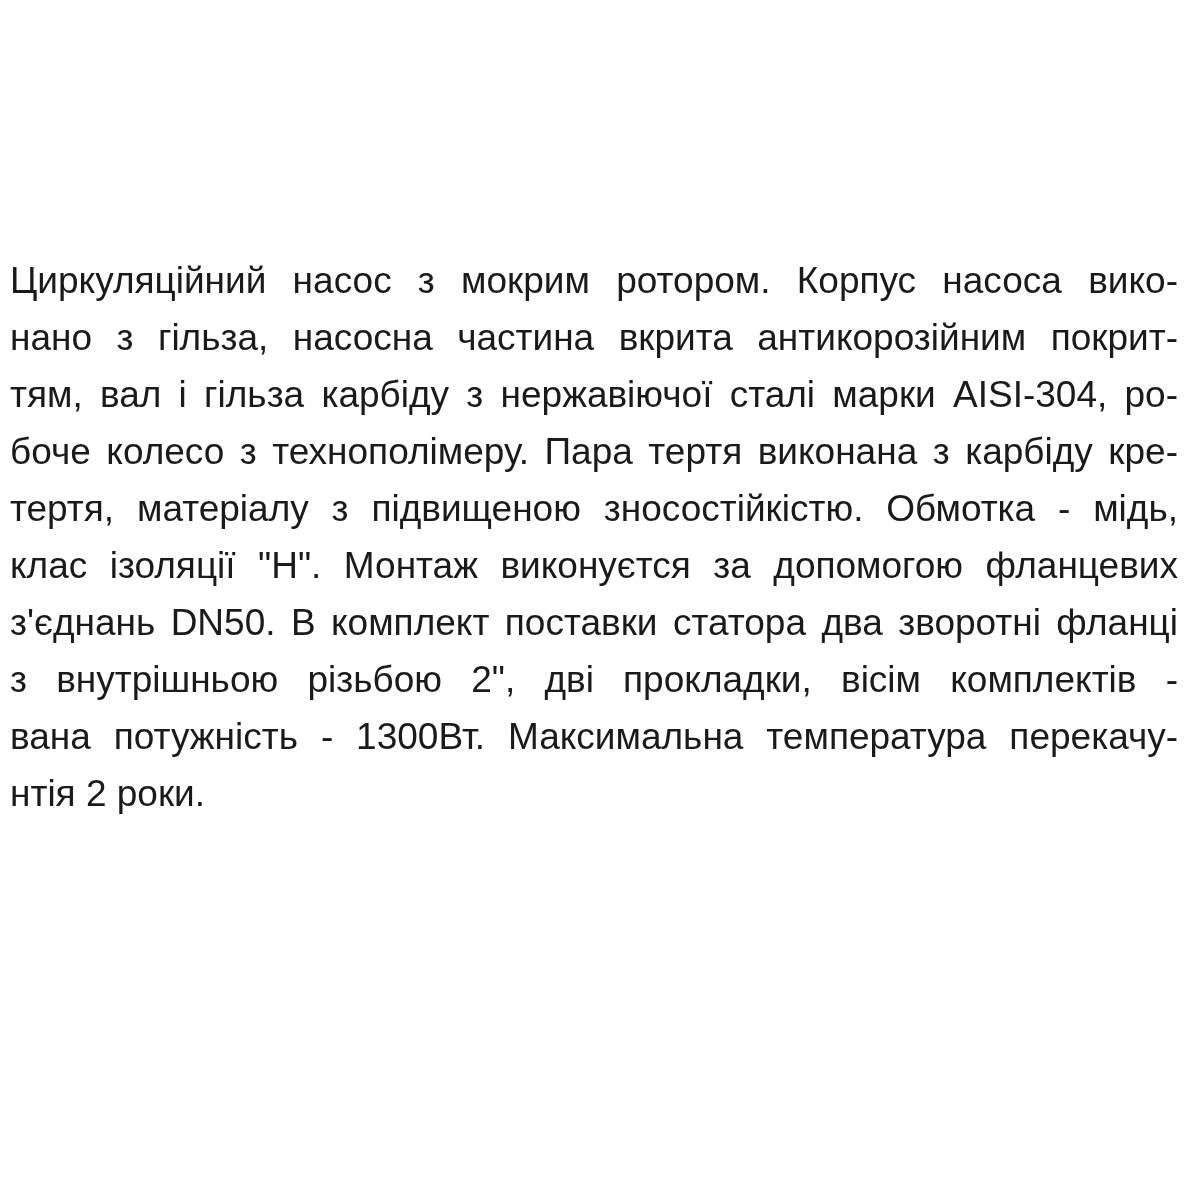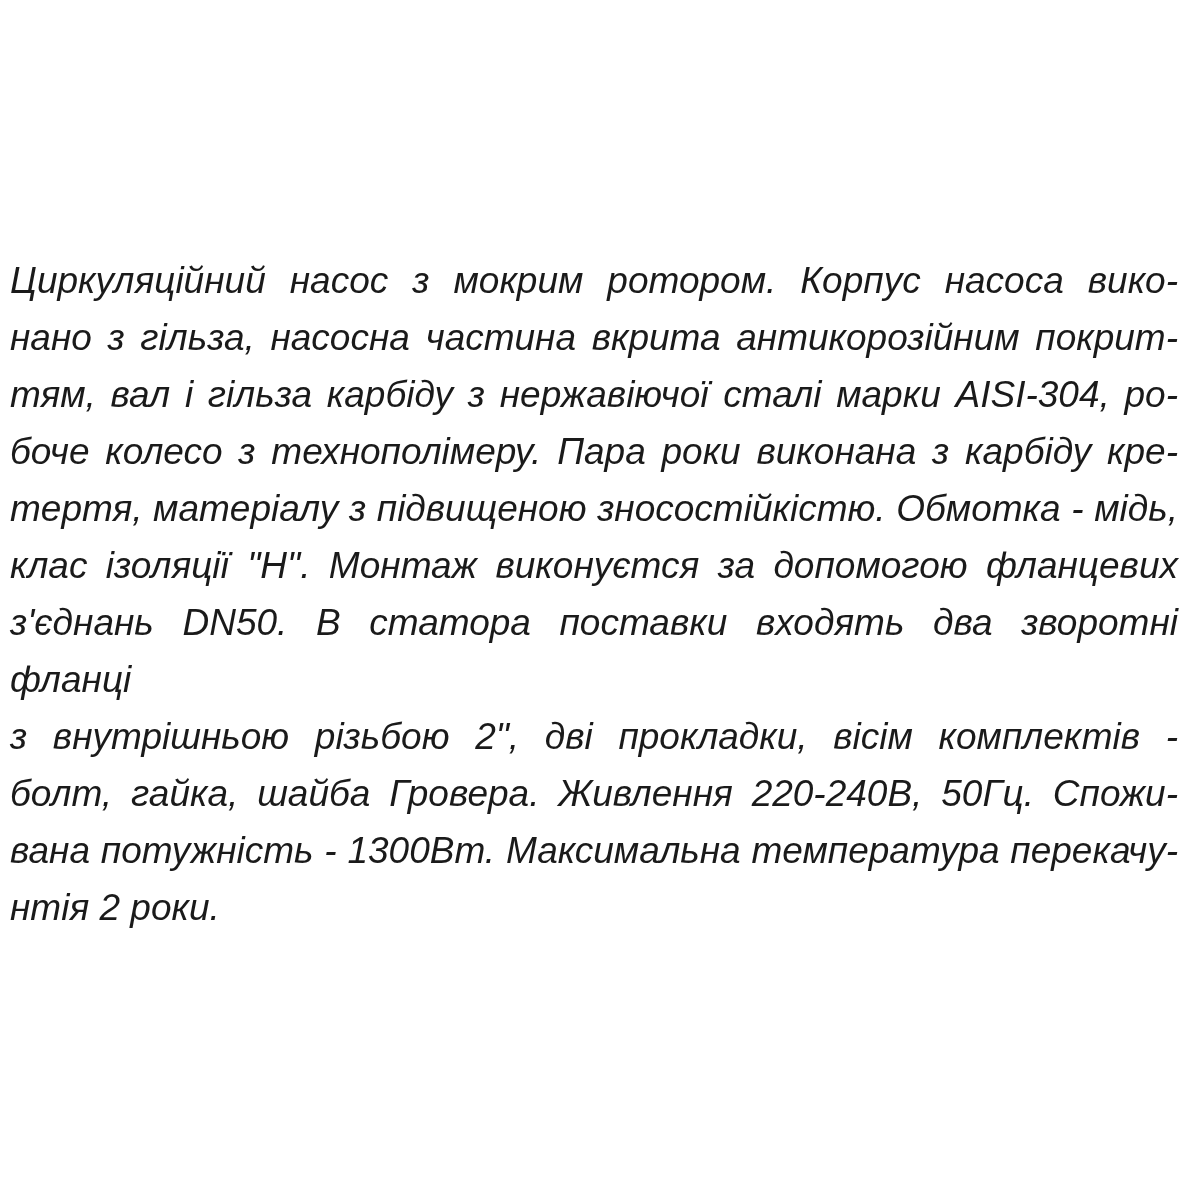--- a/index.html
+++ b/index.html
@@ -24,37 +24,35 @@
     width: 100%;
   }
   .text-line {
     font-size: 37px;
     line-height: 57px;
     color: #1a1a1a;
     text-align: justify;
     text-align-last: justify;
     white-space: normal;
     letter-spacing: 0px;
-    font-style: italic;
   }
   .text-line.last-line {
     text-align: left;
     text-align-last: left;
   }
 </style>
 </head>
 <body>
 
 <div class="page">
   <div class="text-block">
     <div class="text-line">Циркуляційний насос з мокрим ротором. Корпус насоса вико-</div>
     <div class="text-line">нано з гільза, насосна частина вкрита антикорозійним покрит-</div>
     <div class="text-line">тям, вал і гільза карбіду з нержавіючої сталі марки AISI-304, ро-</div>
-    <div class="text-line">боче колесо з технополімеру. Пара роки виконана з карбіду кре-</div>
+    <div class="text-line">боче колесо з технополімеру. Пара тертя виконана з карбіду кре-</div>
     <div class="text-line">тертя, матеріалу з підвищеною зносостійкістю.  Обмотка - мідь,</div>
     <div class="text-line">клас ізоляції "Н". Монтаж виконуєтся за допомогою фланцевих</div>
-    <div class="text-line">з'єднань DN50. В статора поставки входять два зворотні фланці</div>
+    <div class="text-line">з'єднань DN50. В комплект поставки статора два зворотні фланці</div>
     <div class="text-line">з внутрішньою різьбою 2", дві прокладки, вісім комплектів -</div>
-    <div class="text-line">болт, гайка, шайба Гровера. Живлення 220-240В, 50Гц. Спожи-</div>
     <div class="text-line">вана потужність - 1300Вт.  Максимальна температура перекачу-</div>
     <div class="text-line last-line">нтія 2 роки.</div>
   </div>
 </div>
 
 </body></html>

